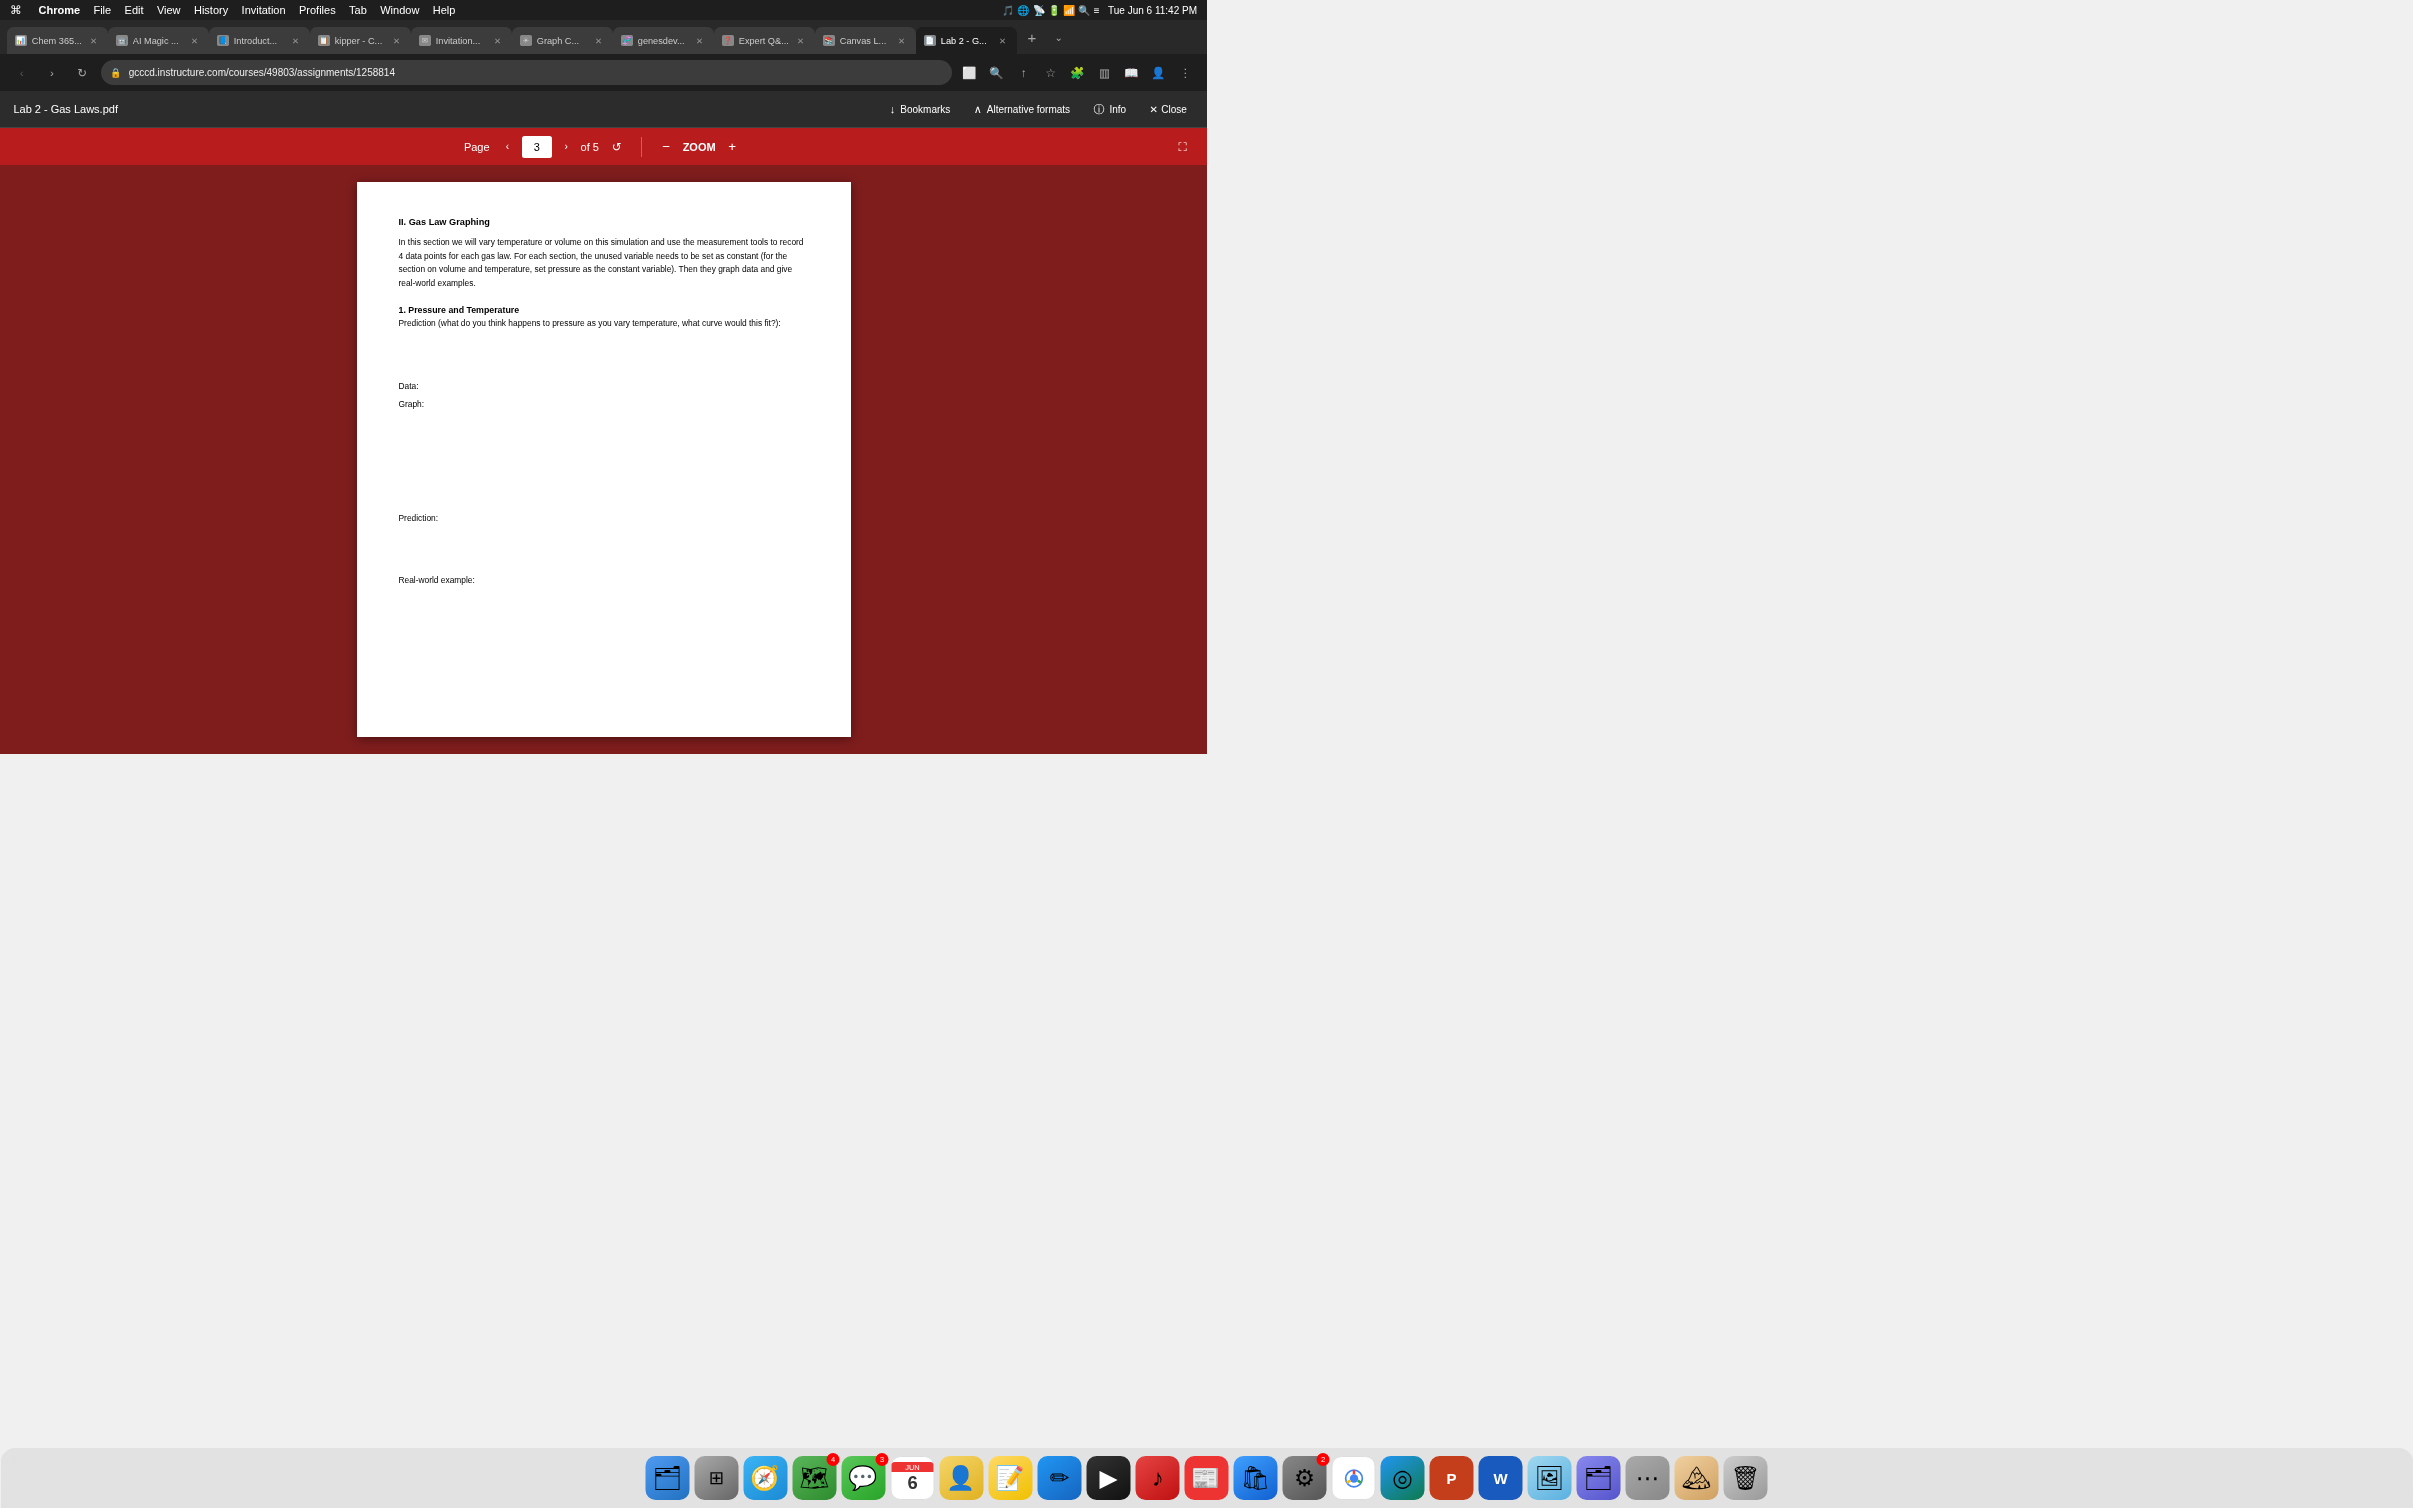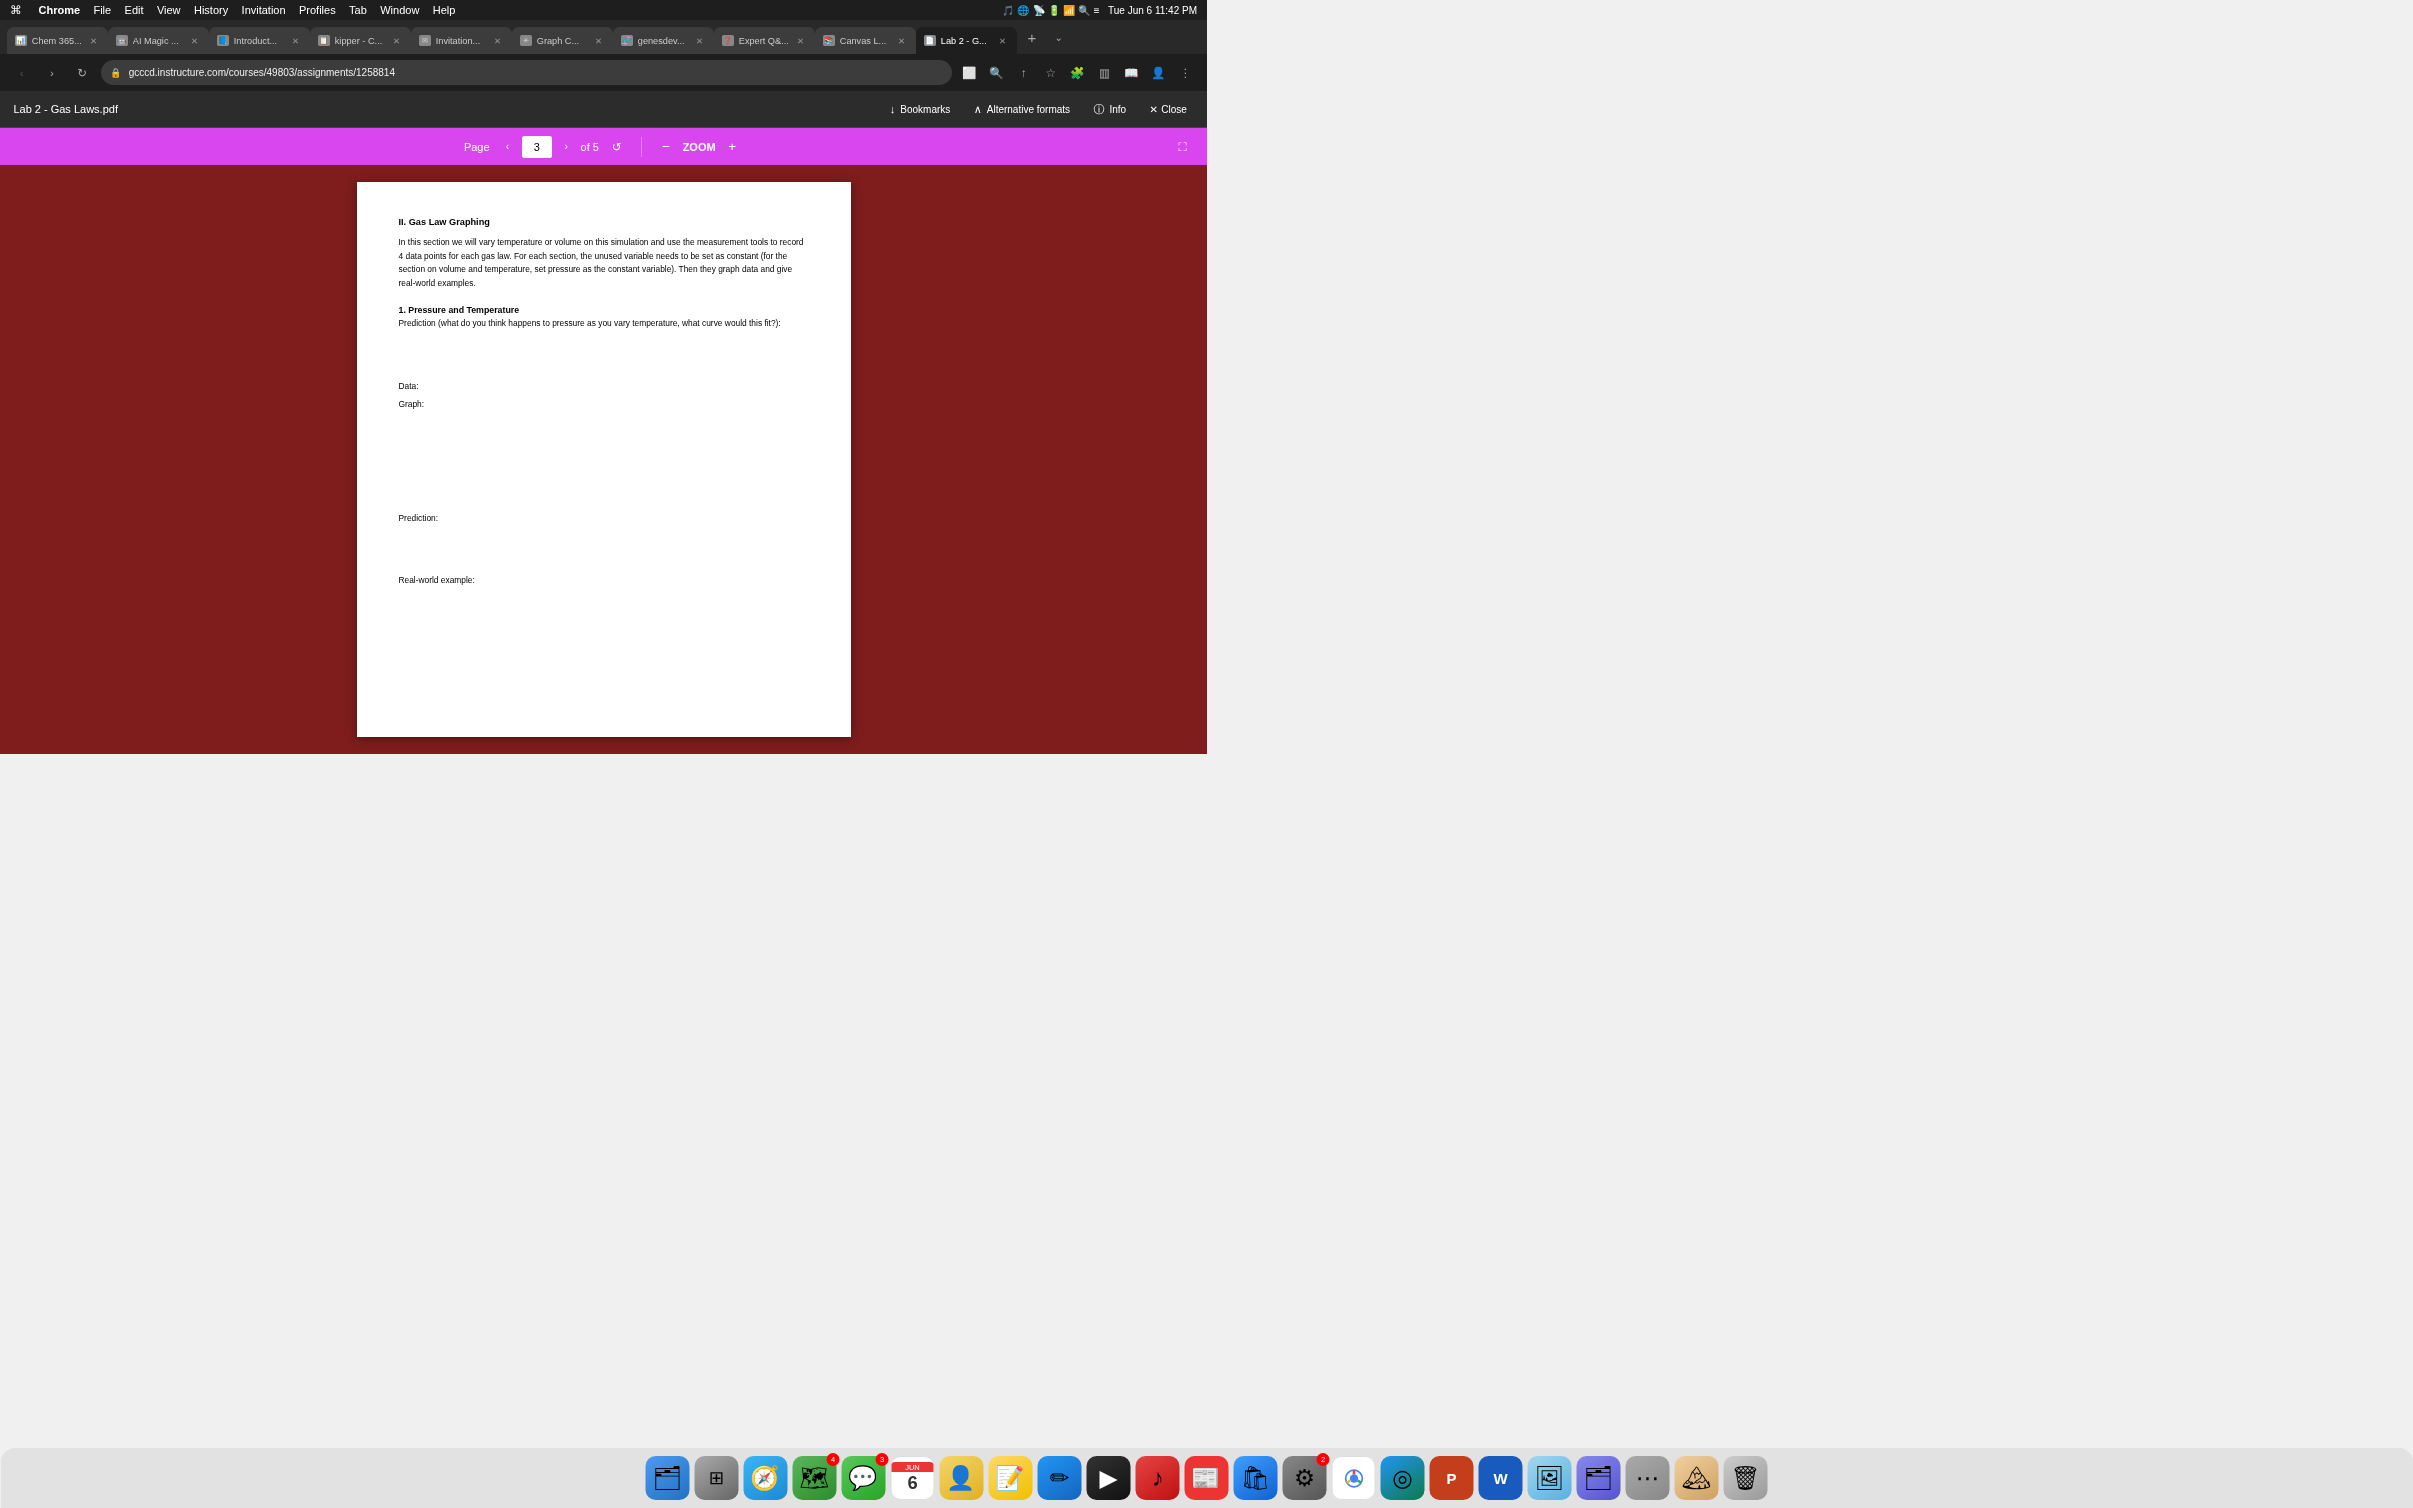--- a/index.html
+++ b/index.html
@@ -170,21 +170,21 @@
       color: white;
       font-size: 10px;
       cursor: pointer;
       padding: 3.4px 6.7px;
       border-radius: 3.4px;
     }
 
     
     .pdf-nav-bar {
       height: 37px;
-      background: #d946ef;
+      background: #b91c1c;
       display: flex;
       align-items: center;
       justify-content: center;
       gap: 6.7px;
       padding: 0 13.4px;
       position: relative;
     }
     .page-nav {
       display: flex;
       align-items: center;

